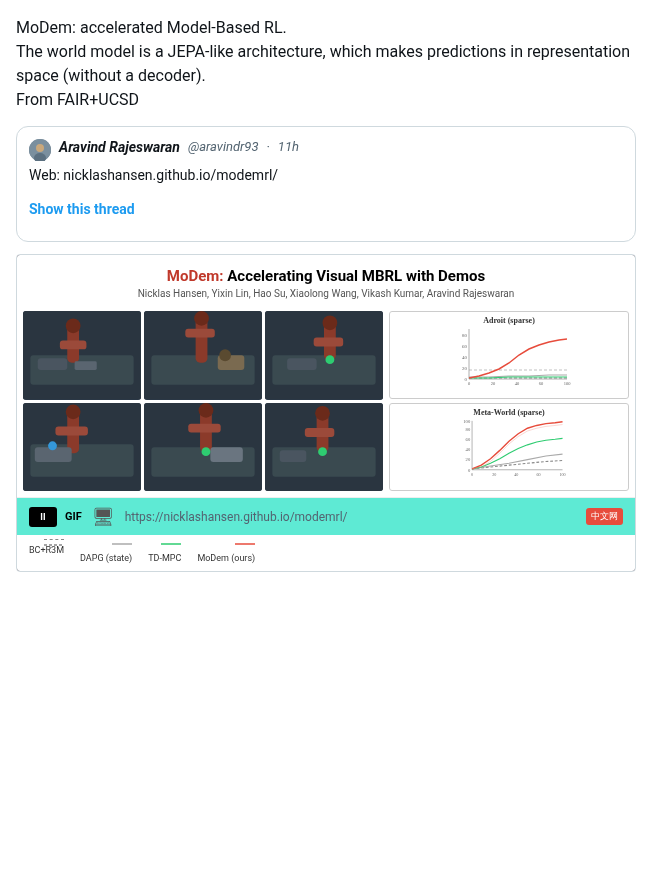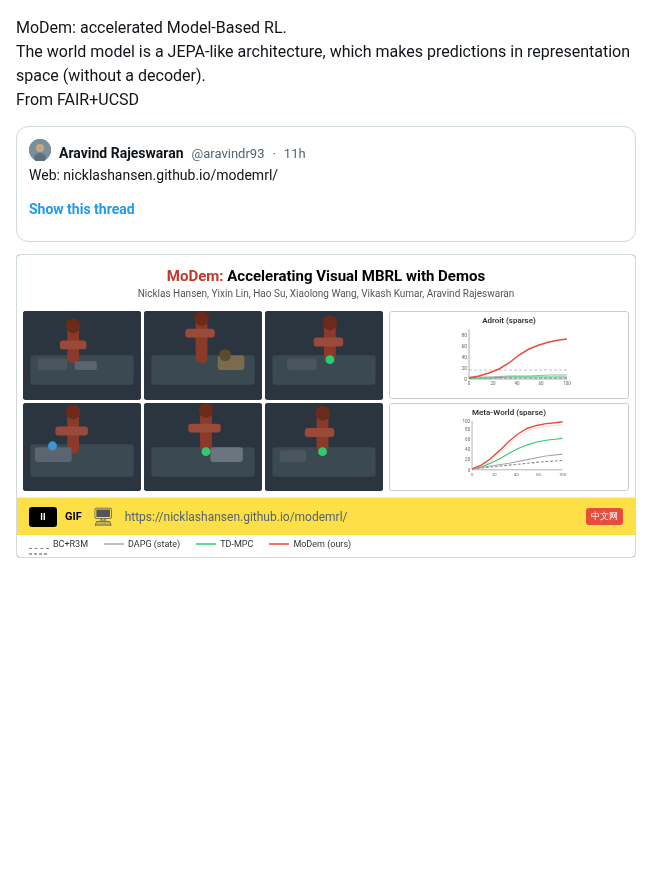--- a/index.html
+++ b/index.html
@@ -86,23 +86,24 @@
     .quoted-tweet {
       border: 1px solid #cfd9de;
       border-radius: 12px;
       padding: 12px;
       margin-top: 4px;
       margin-bottom: 12px;
     }
 
     .quoted-header {
       display: flex;
-      align-items: flex-end;
+      align-items: flex-start;
       gap: 8px;
       margin-bottom: 6px;
+      font-style: italic;
     }
 
     .quoted-avatar {
       width: 22px;
       height: 22px;
       border-radius: 50%;
       background: linear-gradient(135deg, #7a8f9e, #5b6e7c);
       display: flex;
       align-items: center;
       justify-content: center;
@@ -218,20 +219,21 @@
     .robot-cell svg {
       width: 100%;
       height: 100%;
     }
 
     .charts-area {
       width: 40%;
       display: flex;
       flex-direction: column;
       gap: 4px;
+      font-family: Liberation Serif, serif;
     }
 
     .chart-box {
       flex: 1;
       border: 1px solid #ccc;
       border-radius: 3px;
       padding: 4px;
       position: relative;
     }
 
@@ -242,21 +244,21 @@
       margin-bottom: 2px;
       font-weight: 600;
     }
 
     .chart-svg {
       width: 100%;
       height: 60px;
     }
 
     .image-footer {
-      background: #fde047;
+      background: #5eead4;
       padding: 8px 12px;
       display: flex;
       align-items: center;
       gap: 10px;
       border-top: 1px solid #eee;
     }
 
     .media-controls {
       display: flex;
       align-items: center;
@@ -300,20 +302,21 @@
       gap: 16px;
       flex-wrap: wrap;
     }
 
     .legend-item {
       display: flex;
       align-items: flex-end;
       gap: 4px;
       font-size: 9px;
       color: #333;
+      flex-direction: column;
     }
 
     .legend-line {
       width: 20px;
       height: 2px;
       display: inline-block;
     }
   </style>
 </head>
 <body>

